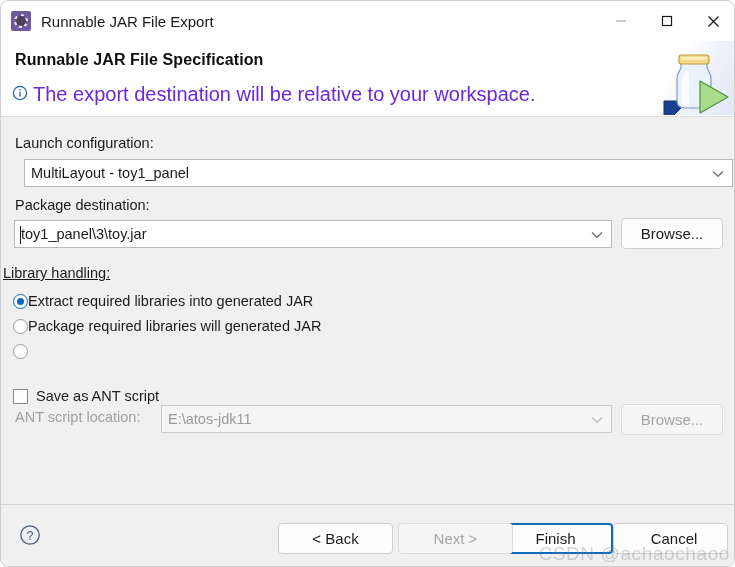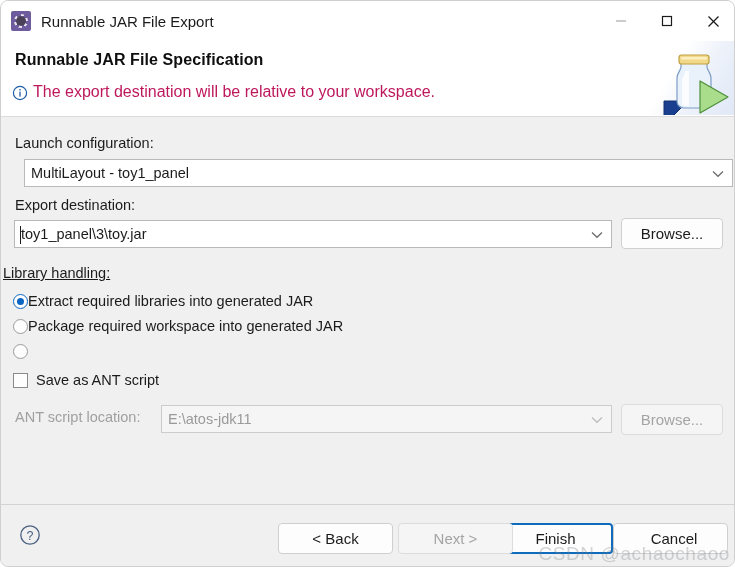--- a/index.html
+++ b/index.html
@@ -94,22 +94,22 @@
     position: absolute;
     left: 14px; top: 10px;
     font-size: 16px;
     font-weight: bold;
     color: #0f0f0f;
     letter-spacing: .1px;
   }
   .header-msg {
     position: absolute;
     left: 32px; top: 42px;
-    font-size: 16px;
-    color: #be185d;
+    font-size: 20px;
+    color: #6d28d9;
   }
   .info-icon {
     position: absolute;
     left: 11px; top: 44px;
   }
   .banner {
     position: absolute;
     right: 0; top: 0;
     width: 94px; height: 74px;
     background: linear-gradient(120deg, #ffffff 0%, #ffffff 35%, #eef2fa 60%, #dfe8f6 100%);
@@ -330,47 +330,47 @@
     <div class="field-label" style="left:14px; top:18px;">Launch configuration:</div>
     <div class="combo" style="left:23px; top:42px; width:709px;">
       <span>MultiLayout - toy1_panel</span>
       <span class="chev">
         <svg width="12" height="8" viewBox="0 0 12 8">
             <path d="M1 1.5 L6 6.3 L11 1.5" fill="none" stroke="#6a6a6a" stroke-width="1.2"></path>
           </svg>
       </span>
     </div>
 
-    <div class="field-label" style="left:14px; top:80px;">Export destination:</div>
+    <div class="field-label" style="left:14px; top:80px;">Package destination:</div>
     <div class="combo" style="left:13px; top:103px; width:598px;">
       <span class="caret"></span>
       <span>toy1_panel\3\toy.jar</span>
       <span class="chev">
         <svg width="12" height="8" viewBox="0 0 12 8">
             <path d="M1 1.5 L6 6.3 L11 1.5" fill="none" stroke="#6a6a6a" stroke-width="1.2"></path>
           </svg>
       </span>
     </div>
     <div class="btn" style="left:620px; top:101px; width:102px; height:31px;">Browse...</div>
 
     <div class="field-label" style="left:2px; top:148px;text-decoration:underline;">Library handling:</div>
 
     <div class="radio-row" style="left:12px; top:173px;">
       <span class="radio checked"></span>
       <span class="radio-label">Extract required libraries into generated JAR</span>
     </div>
     <div class="radio-row" style="left:12px; top:198px;">
       <span class="radio"></span>
-      <span class="radio-label">Package required workspace into generated JAR</span>
+      <span class="radio-label">Package required libraries will generated JAR</span>
     </div>
     <div class="radio-row" style="left:12px; top:223px;">
       <span class="radio"></span>
     </div>
 
-    <div class="check-row" style="left:12px; top:252px;">
+    <div class="check-row" style="left:12px; top:268px;">
       <span class="checkbox"></span>
       <span class="check-label">Save as ANT script</span>
     </div>
 
     <div class="field-label disabled" style="left:14px; top:292px;">ANT script location:</div>
     <div class="combo disabled" style="left:160px; top:288px; width:451px;">
       <span>E:\atos-jdk11</span>
       <span class="chev">
         <svg width="12" height="8" viewBox="0 0 12 8">
             <path d="M1 1.5 L6 6.3 L11 1.5" fill="none" stroke="#bcbcbc" stroke-width="1.2"></path>

